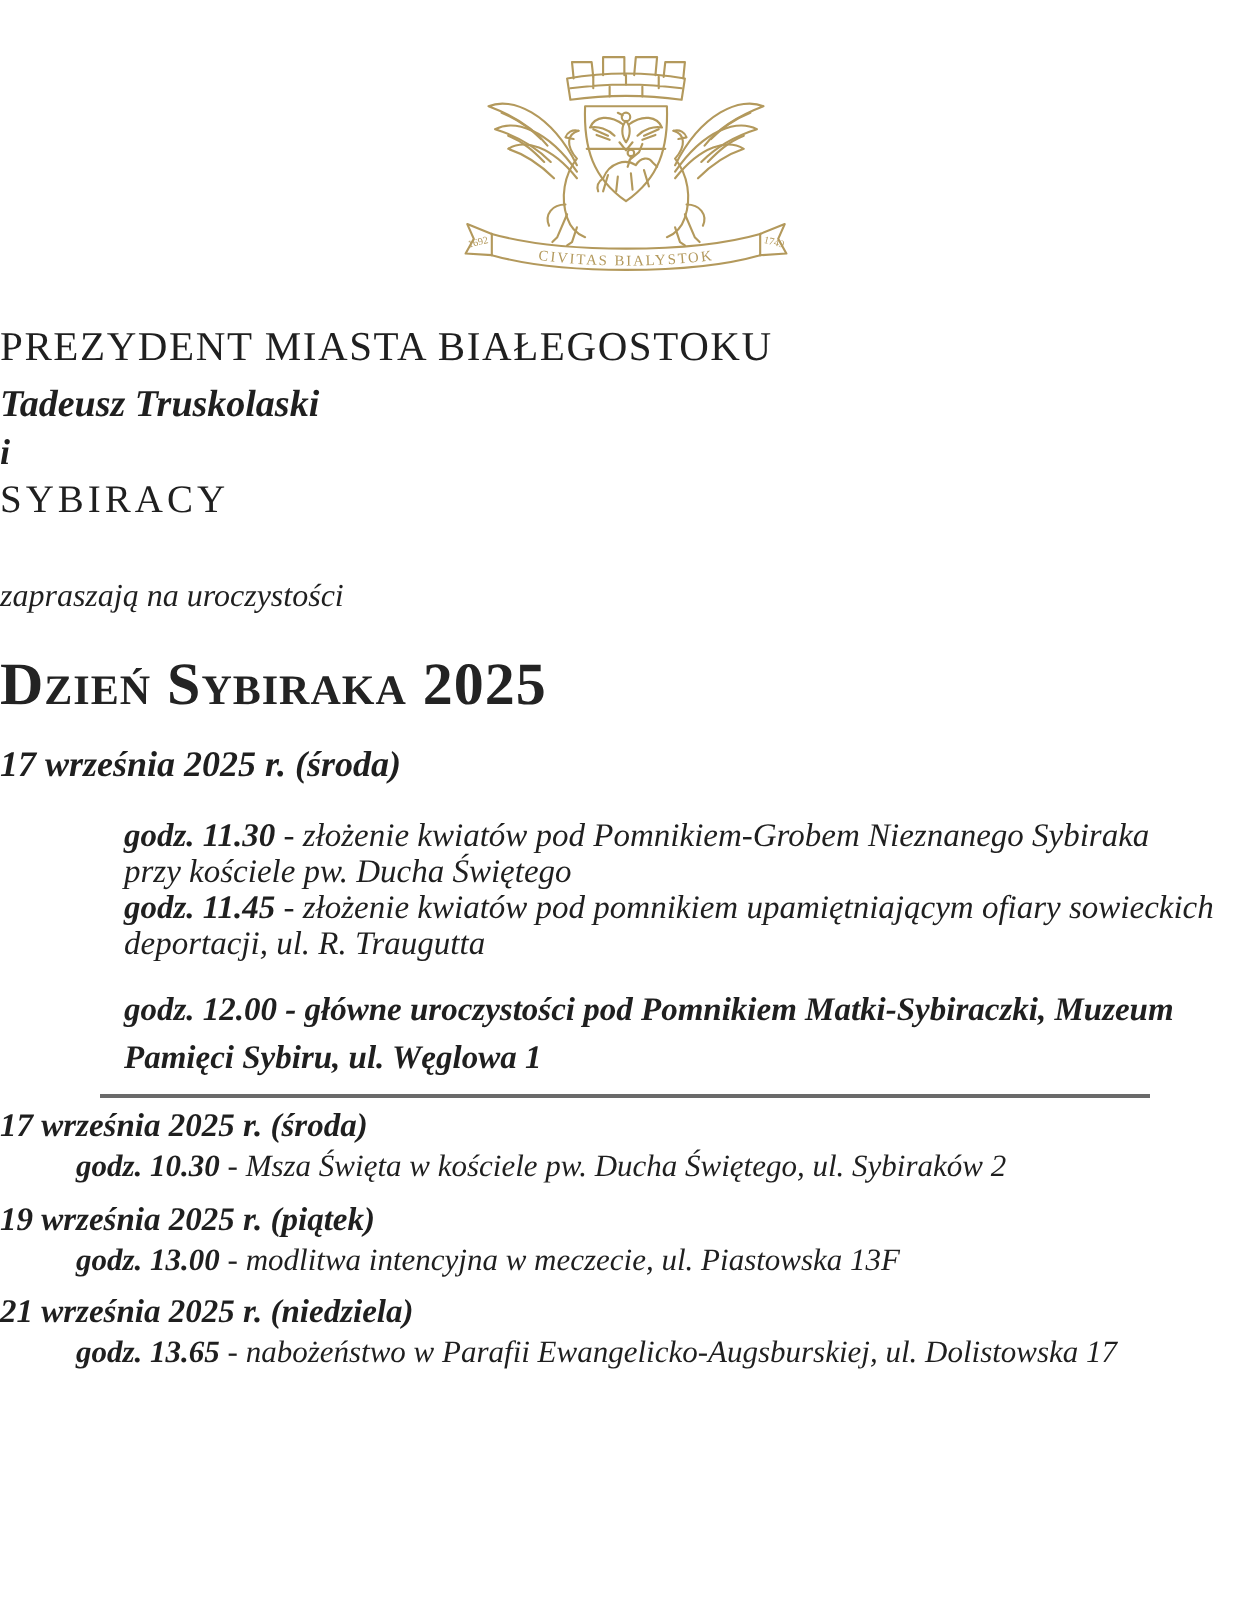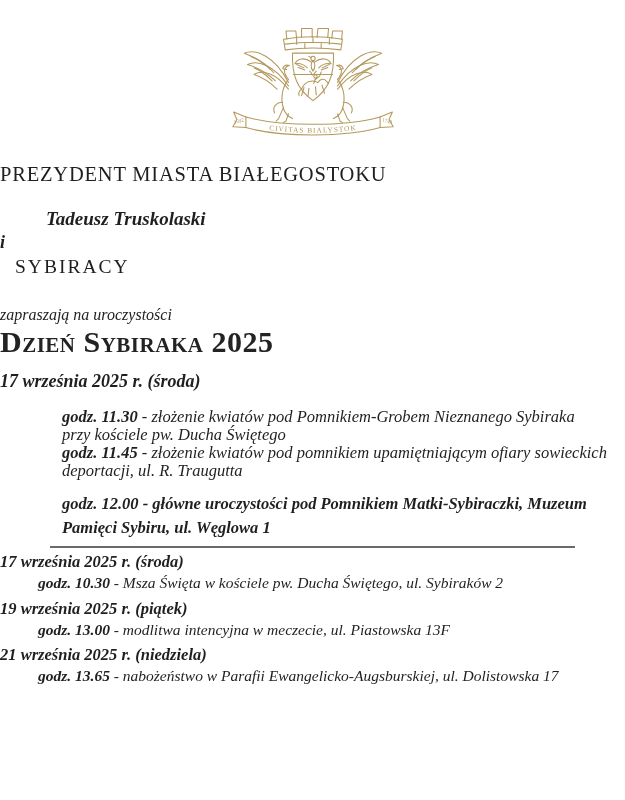--- a/index.html
+++ b/index.html
@@ -3,26 +3,26 @@
 <meta charset="utf-8">
 <style>
   html,body{margin:0;padding:0;background:#ffffff;}
   .page{
     position:relative;width:625px;height:800px;margin:0 auto;background:#fff;
     font-family:"Liberation Serif","DejaVu Serif",serif;color:#1f1f1f;overflow:hidden;
   }
   .center{text-align:left;}
   .crest{display:block;margin:22px auto 10px auto;}
   .org-title{font-size:20.5px;letter-spacing:0.8px;}
-  .org-name{font-size:19px;font-weight:bold;font-style:italic;margin-top:22px;padding-left:46px;}
+  .org-name{font-size:19px;font-weight:bold;font-style:italic;margin-top:6px;}
   .conj{font-size:18px;font-weight:bold;font-style:italic;margin-top:2px;}
-  .co-org{font-size:19.5px;letter-spacing:2px;margin-top:3px;padding-left:15px;}
+  .co-org{font-size:19.5px;letter-spacing:2px;margin-top:3px;}
   .invite{font-size:16px;font-style:italic;margin-top:28px;}
   .title1{font-size:24px;font-variant:small-caps;letter-spacing:1.2px;margin-top:15px;color:#333;}
-  .title2{font-size:30px;font-variant:small-caps;font-weight:bold;letter-spacing:0.5px;margin-top:1px;color:#232323;}
+  .title2{font-size:30px;font-variant:small-caps;font-weight:bold;letter-spacing:0.5px;margin-top:18px;color:#232323;}
   .date-main{font-size:18px;font-weight:bold;font-style:italic;margin-top:12px;}
   .events{margin:16px 0 0 62px;width:545px;font-style:italic;font-size:16.5px;line-height:18px;}
   .events .t{font-weight:bold;}
   .highlight{margin:12px 0 0 62px;width:545px;font-style:italic;font-weight:bold;font-size:16.5px;line-height:24px;}
   hr.sep{margin:6px auto 0 auto;width:525px;border:0;border-top:2.5px solid #6a6a6a;}
   .rel-head{font-size:18px;font-weight:bold;font-style:italic;margin-top:10px;margin-bottom:9px;}
   .rel-date{font-size:16.5px;font-weight:bold;font-style:italic;margin-top:4px;line-height:20px;}
   .rel-event{margin-left:38px;font-size:15.5px;font-style:italic;line-height:22.5px;white-space:nowrap;}
   .rel-event .t{font-weight:bold;}
 </style>

